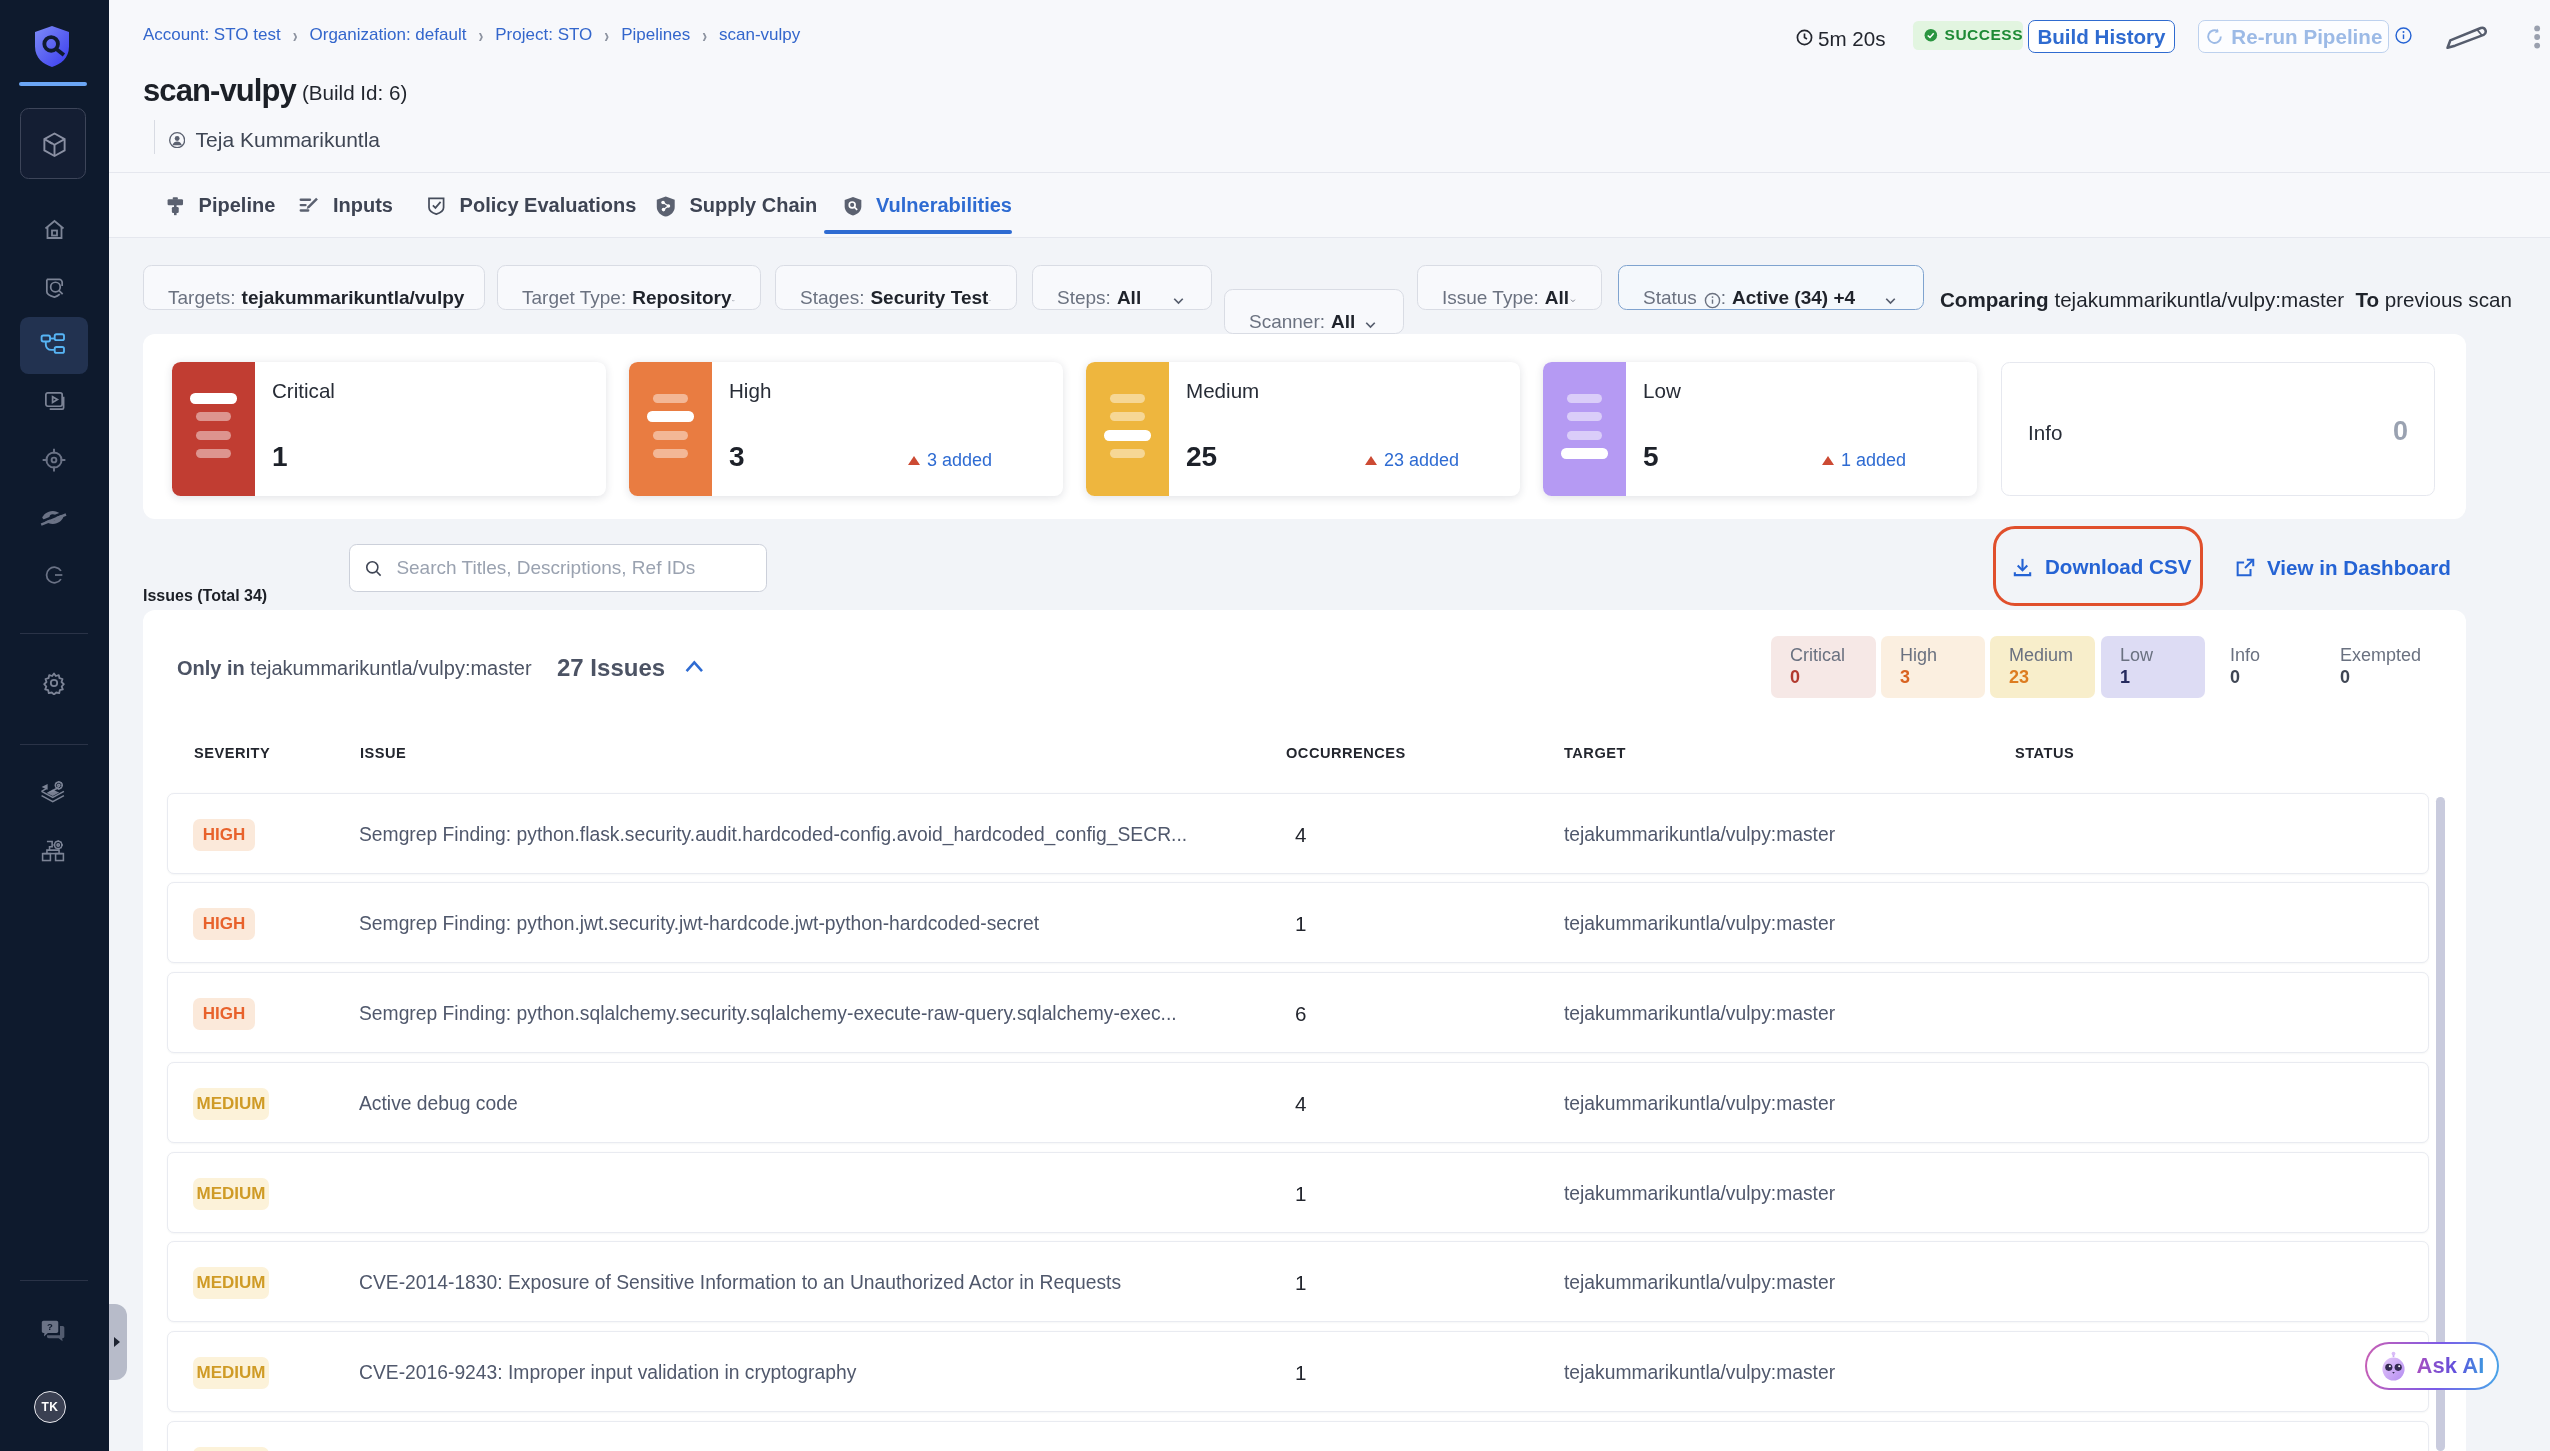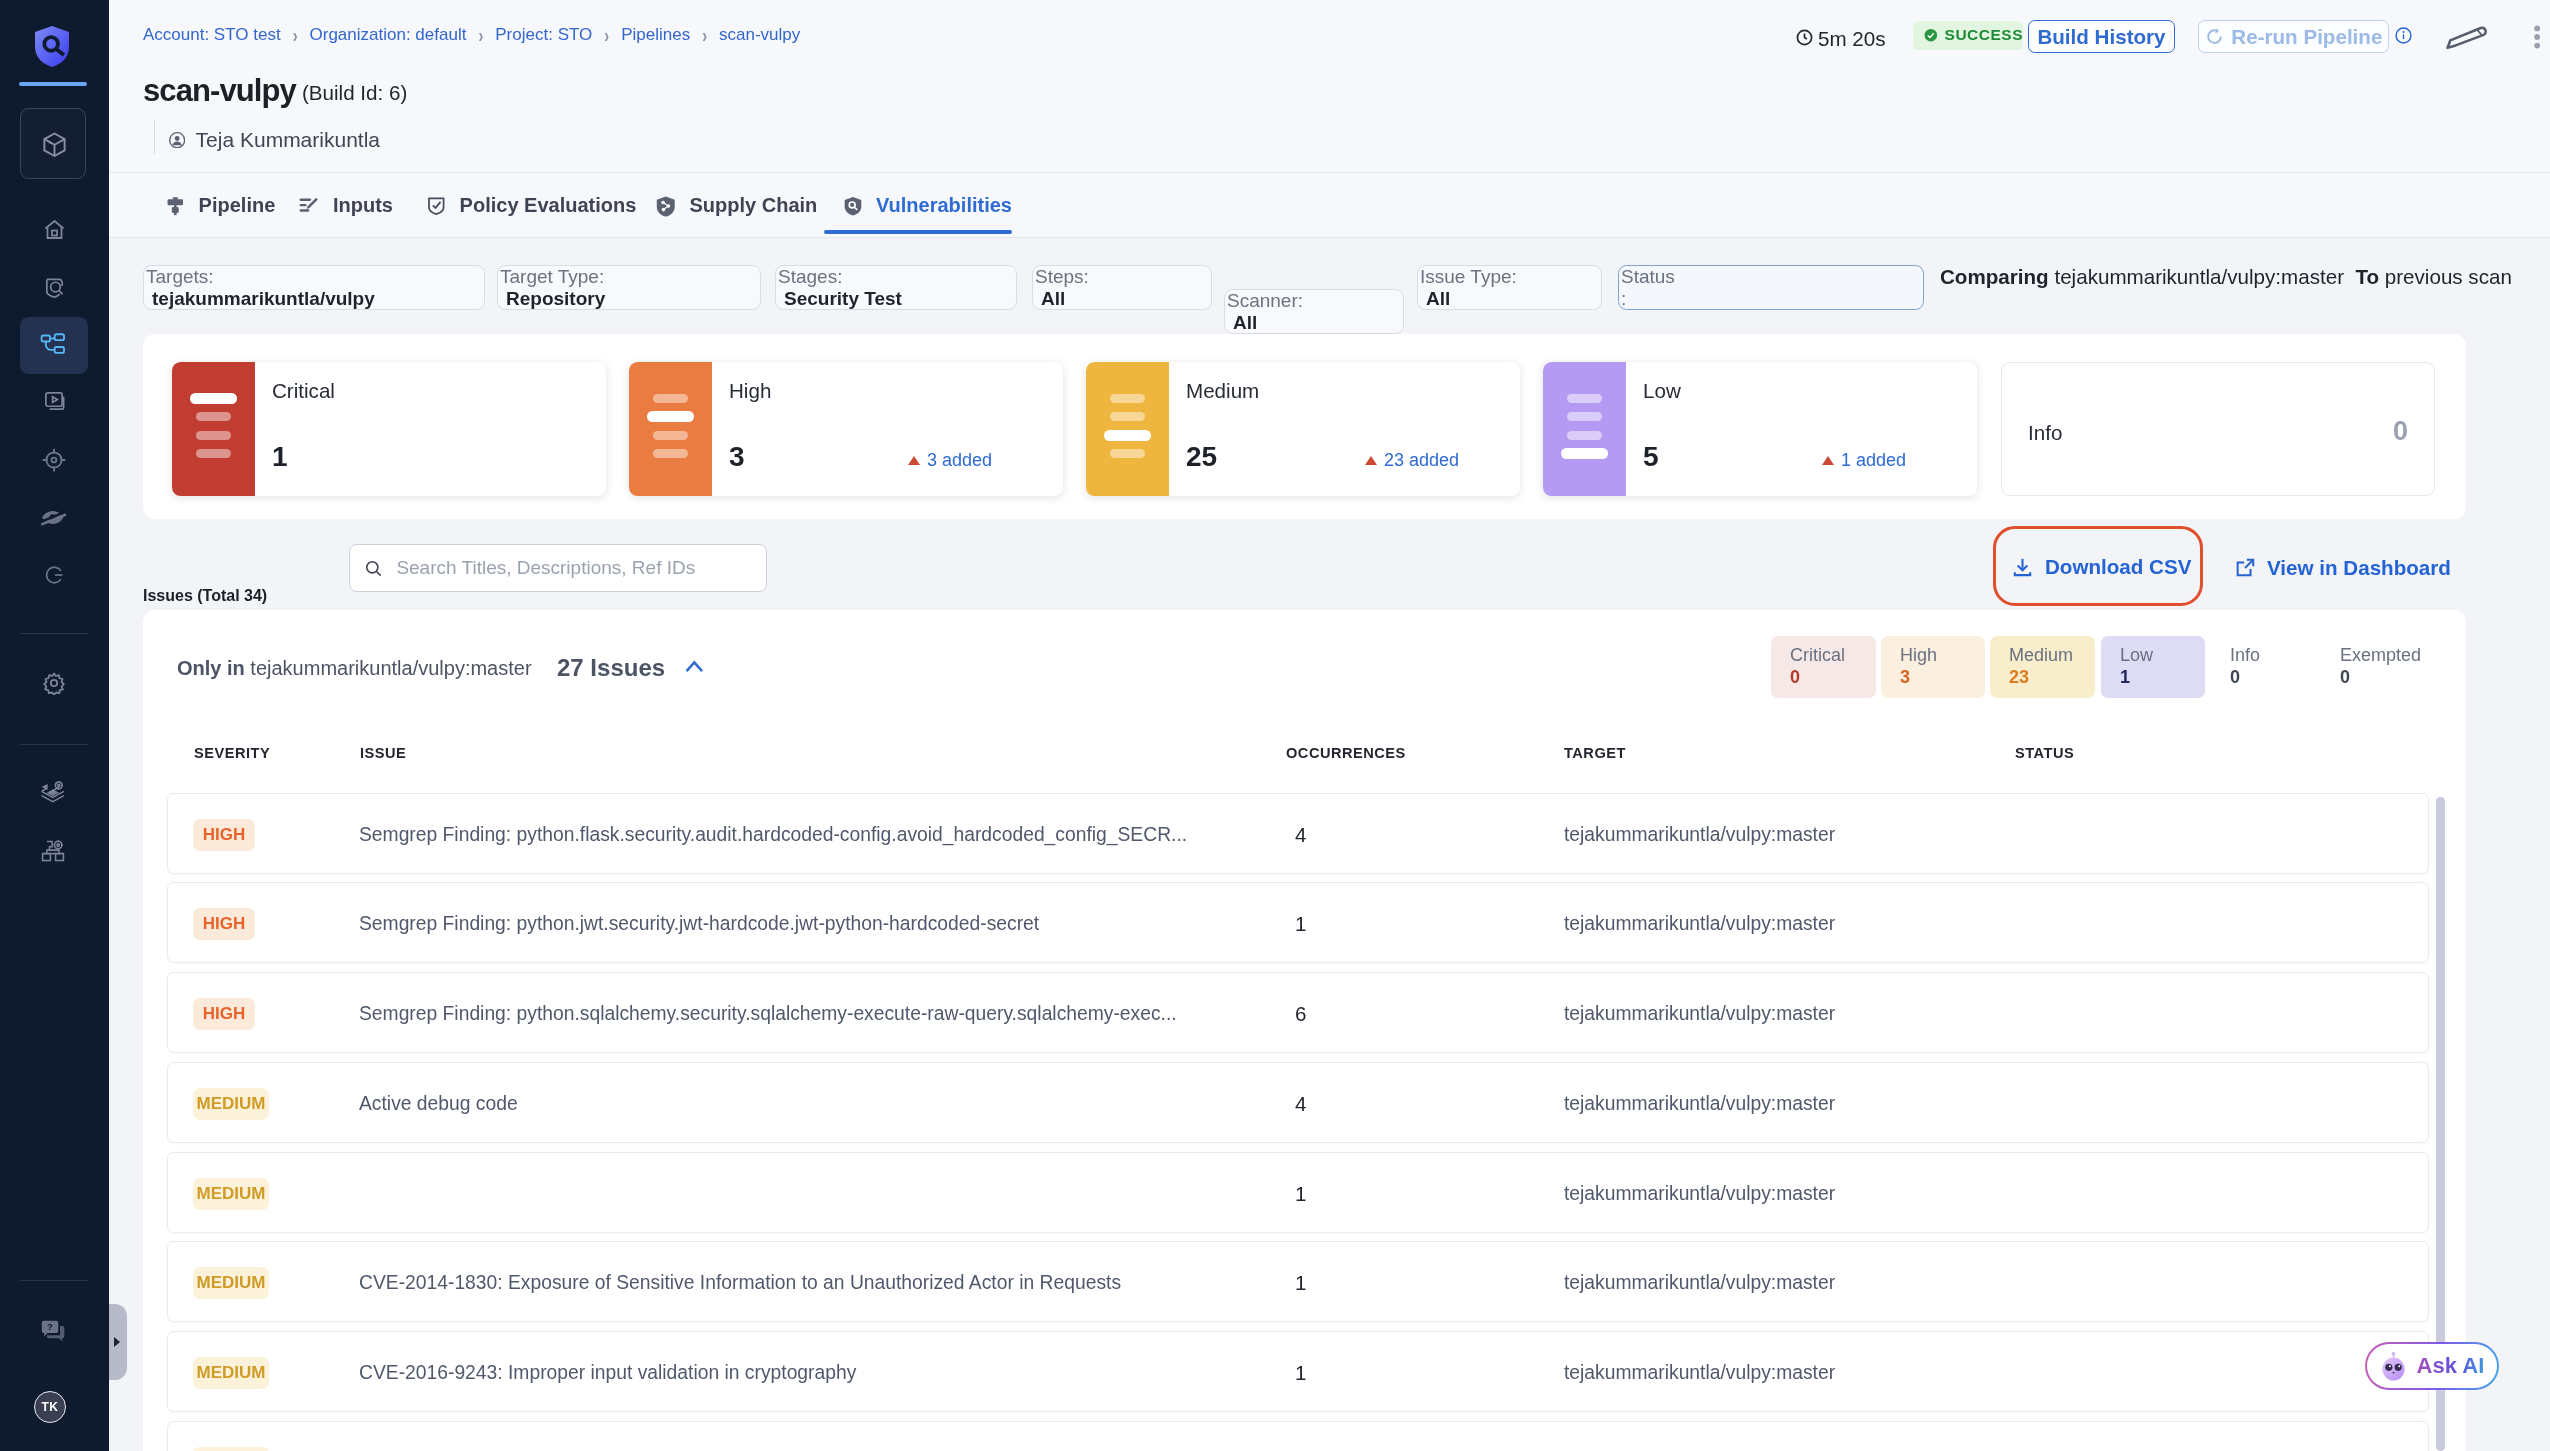--- a/index.html
+++ b/index.html
@@ -30,25 +30,25 @@
 .btn-rr { position:absolute; left:2198px; top:20px; width:191px; height:33px; border:1.7px solid #bdd1ee; border-radius:6.9px; background:#fcfdff; color:#9cbae6; font-size:20.6px; font-weight:bold; display:flex; align-items:center; justify-content:center; gap:7.7px; }
 
 
 #tabbar { position:absolute; left:109px; top:172px; right:0; height:66px; background:#f7f8fb; border-top:0.9px solid #e5e7ee; border-bottom:0.9px solid #e5e7ee; }
 #tabs { position:absolute; left:8px; top:0; height:65px; width:1202px; }
 .tab { position:absolute; top:0; height:65px; display:flex; align-items:center; gap:13px; font-size:20px; font-weight:600; color:#3e4453; white-space:nowrap; }
 .tab.active { color:#2e6bd2; }
 #tabunderline { position:absolute; left:715px; top:57px; width:188px; height:4.3px; border-radius:2.6px; background:#2e6bd2; }
 
 
-.fbtn { position:absolute; top:265px; height:45px; border:0.9px solid #d9dce4; border-radius:8.6px; background:#f8f9fc; display:flex; align-items:flex-start; padding:0 2px; font-size:19px; color:#6b7280; white-space:nowrap; overflow:hidden;flex-direction:column; }
+.fbtn { position:absolute; top:265px; height:45px; border:0.9px solid #d9dce4; border-radius:8.6px; background:#f8f9fc; display:flex; align-items:flex-end; padding:0 24px; font-size:19px; color:#6b7280; white-space:nowrap; overflow:hidden; }
 .fbtn b { color:#1f232b; font-weight:600; margin-left:6px; }
 .fbtn .chev { margin-left:auto; }
 #fstatus { border:0.9px solid #7fa3cf; background:#f4f8fc; }
-#comparing { position:absolute; left:1940px; top:265px; font-size:20.6px; color:#1f232b; white-space:nowrap; }
+#comparing { position:absolute; left:1940px; top:288px; font-size:20.6px; color:#1f232b; white-space:nowrap; }
 
 
 #sevpanel { position:absolute; left:143px; top:334px; width:2323px; height:185px; background:#fff; border-radius:12px; }
 .sevcard { position:absolute; top:362px; width:434px; height:134px; background:#fff; border-radius:8.6px; box-shadow:0 1.7px 8.6px rgba(30,40,60,0.13); }
 .sevblock { position:absolute; left:0; top:0; width:83px; height:134px; border-radius:8.6px 0 0 8.6px; }
 .sevbar { position:absolute; left:24px; width:35px; height:9.4px; border-radius:5.2px; background:#fff; }
 .sevbar.on { left:18px; width:47px; height:11px; }
 .sevcard .lbl { position:absolute; left:100px; top:17px; font-size:20.6px; color:#272c36; }
 .sevcard .num { position:absolute; left:100px; top:79px; font-size:28px; font-weight:bold; color:#1d2129; }
 .added { position:absolute; left:279px; top:88px; font-size:18px; color:#2e6bd2; display:flex; align-items:center; gap:6.9px; }

